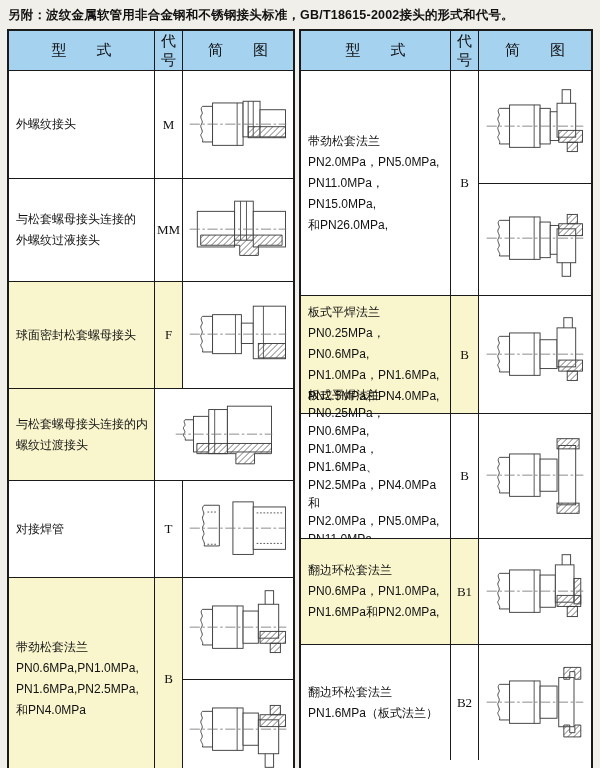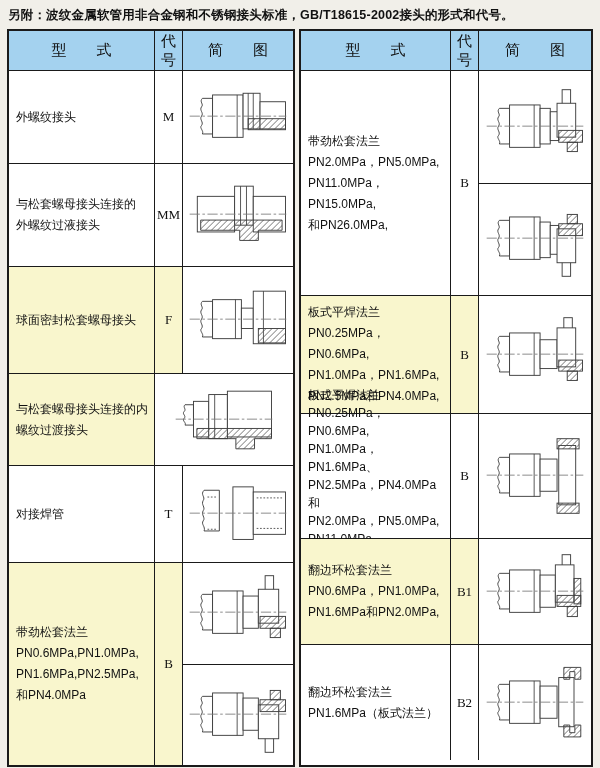--- a/index.html
+++ b/index.html
@@ -67,21 +67,21 @@
 <div class="title">另附：波纹金属软管用非合金钢和不锈钢接头标准，GB/T18615-2002接头的形式和代号。</div>
 
 <div class="tables">
 
   <div class="tbl tbl-left">
     <div class="row hdr" style="height:40px">
       <div class="c-type">型　　式</div>
       <div class="c-code">代号</div>
       <div class="c-diag">简　　图</div>
     </div>
-    <div class="row" style="height:93px">
+    <div class="row" style="height:108px">
       <div class="c-type">外螺纹接头</div>
       <div class="c-code">M</div>
       <div class="c-diag">
           <div class="diag">
             <svg width="102" height="78" viewBox="0 0 120 92">
               <defs>
                 <pattern id="h1" width="5" height="5" patternUnits="userSpaceOnUse" patternTransform="rotate(45)">
                   <line x1="0" y1="0" x2="0" y2="5" stroke="#555" stroke-width="1.4"></line>
                 </pattern>
               </defs>

